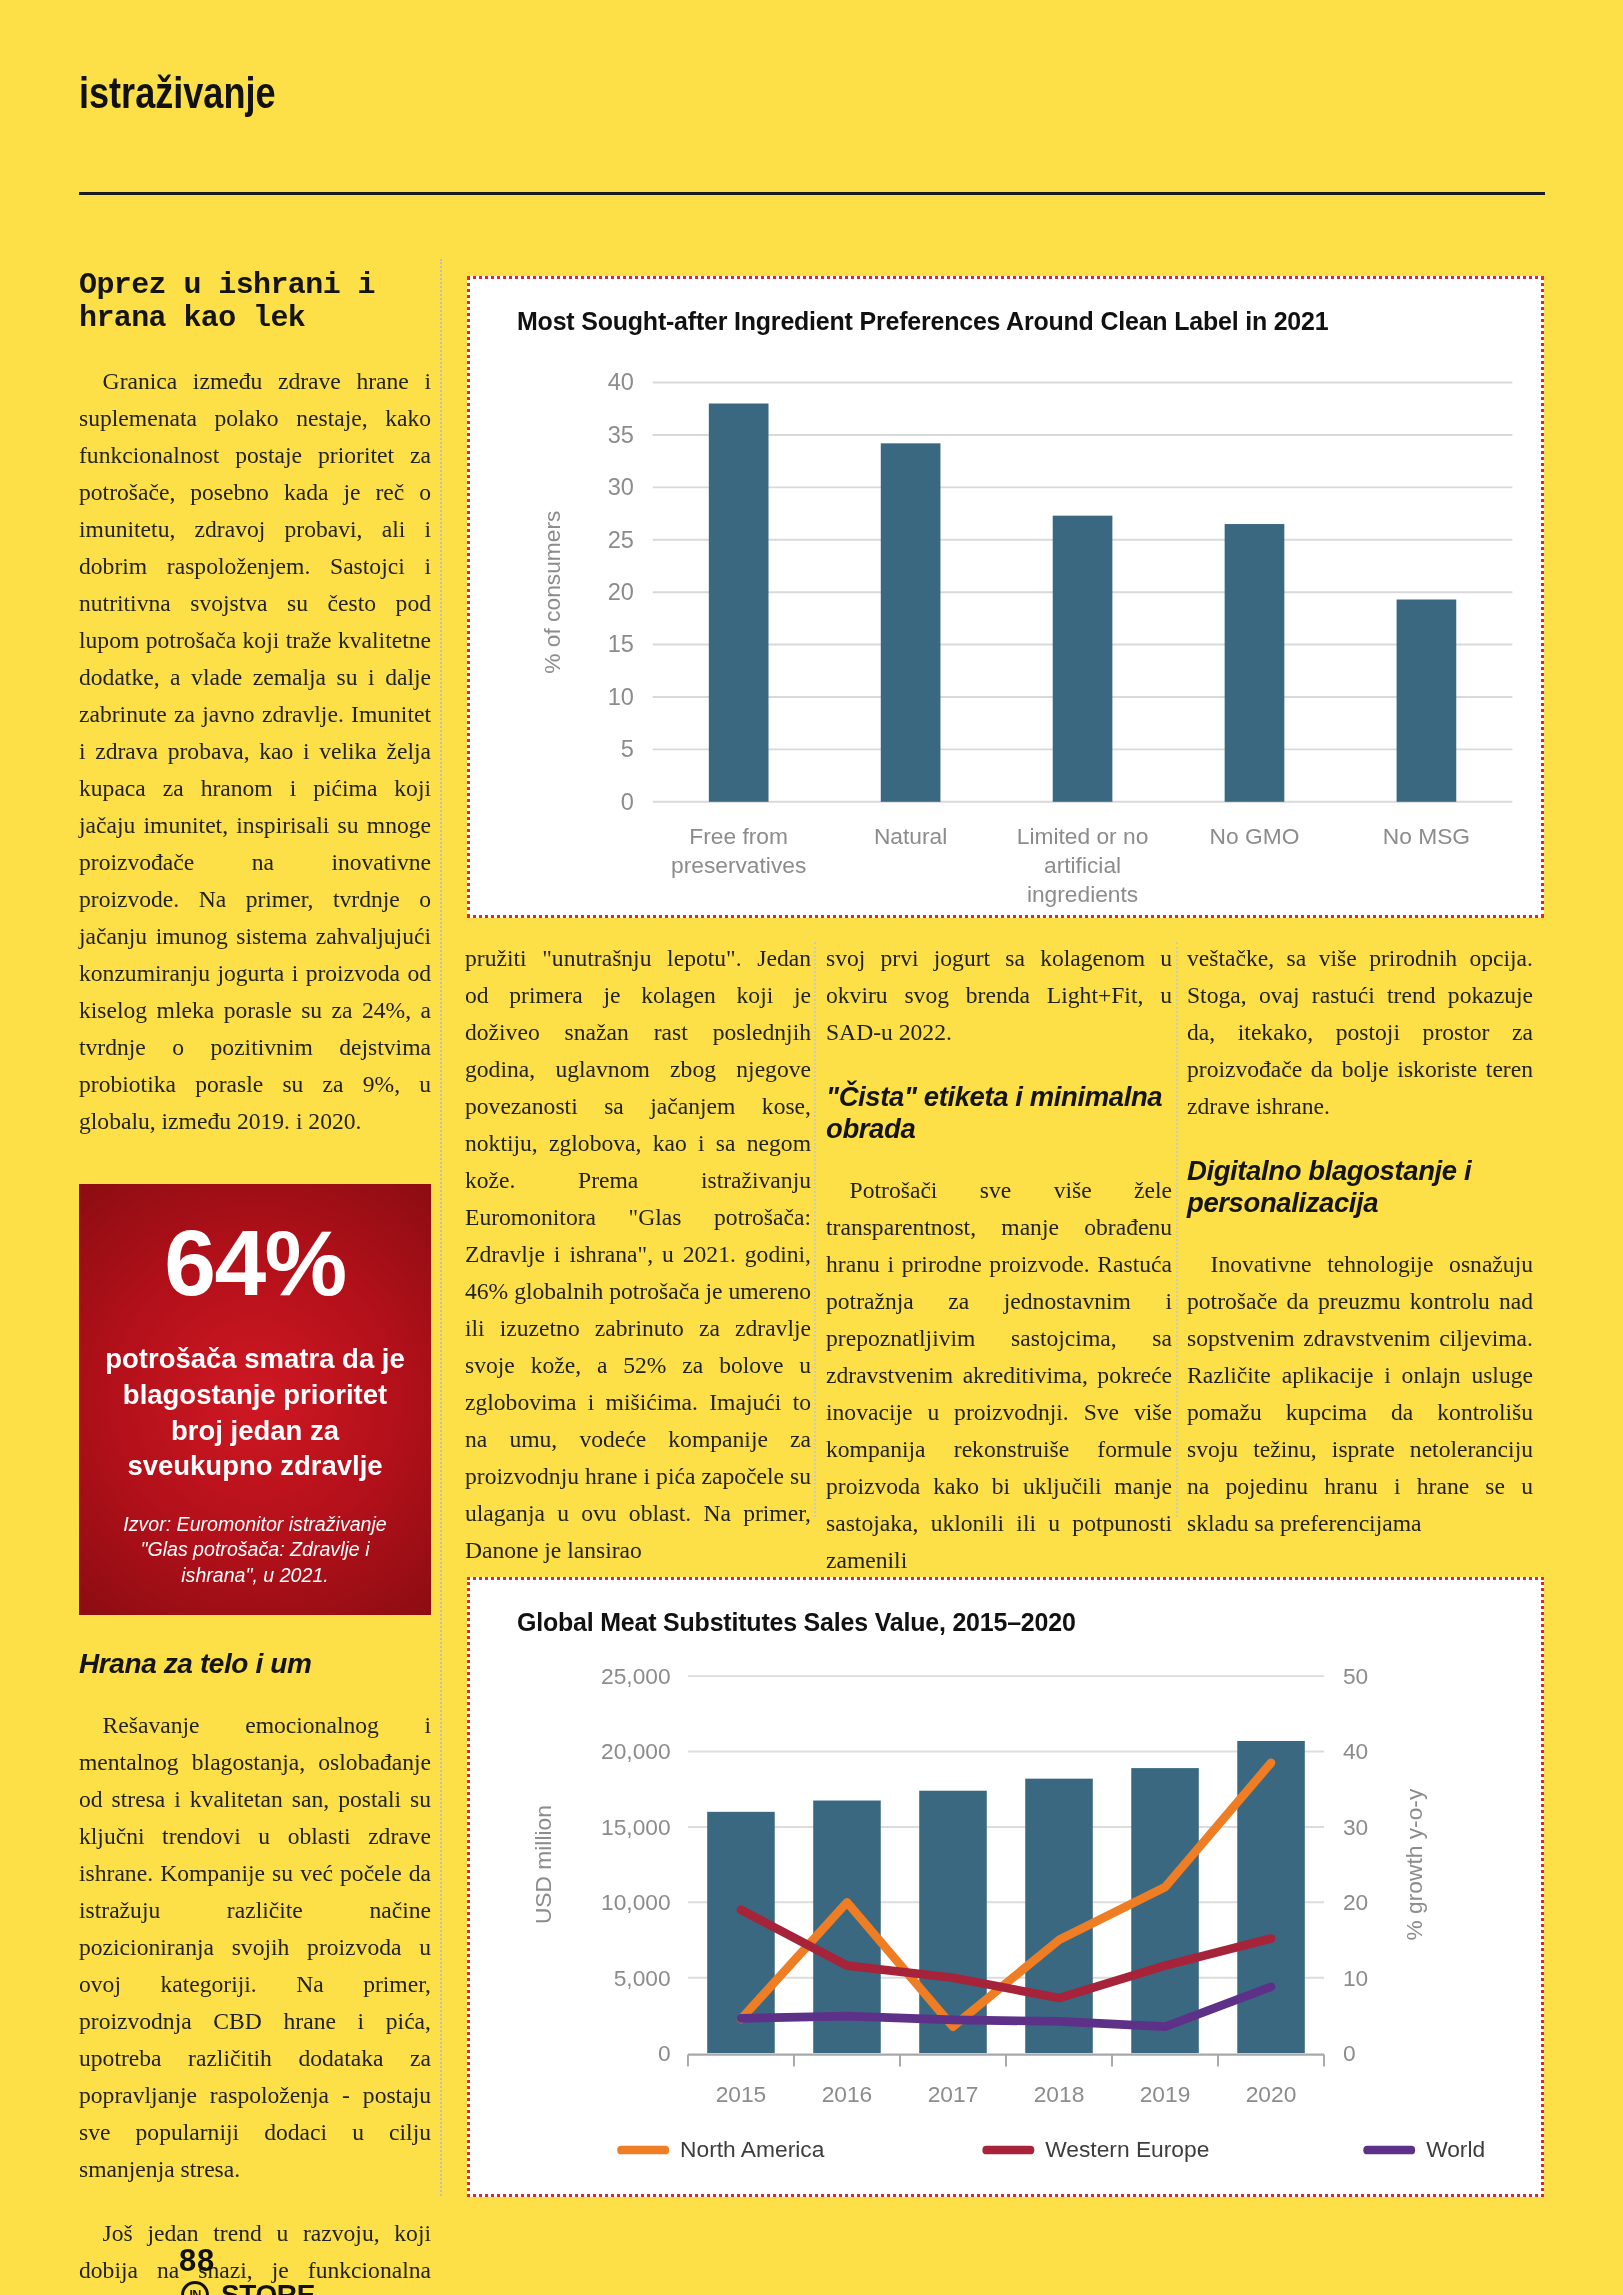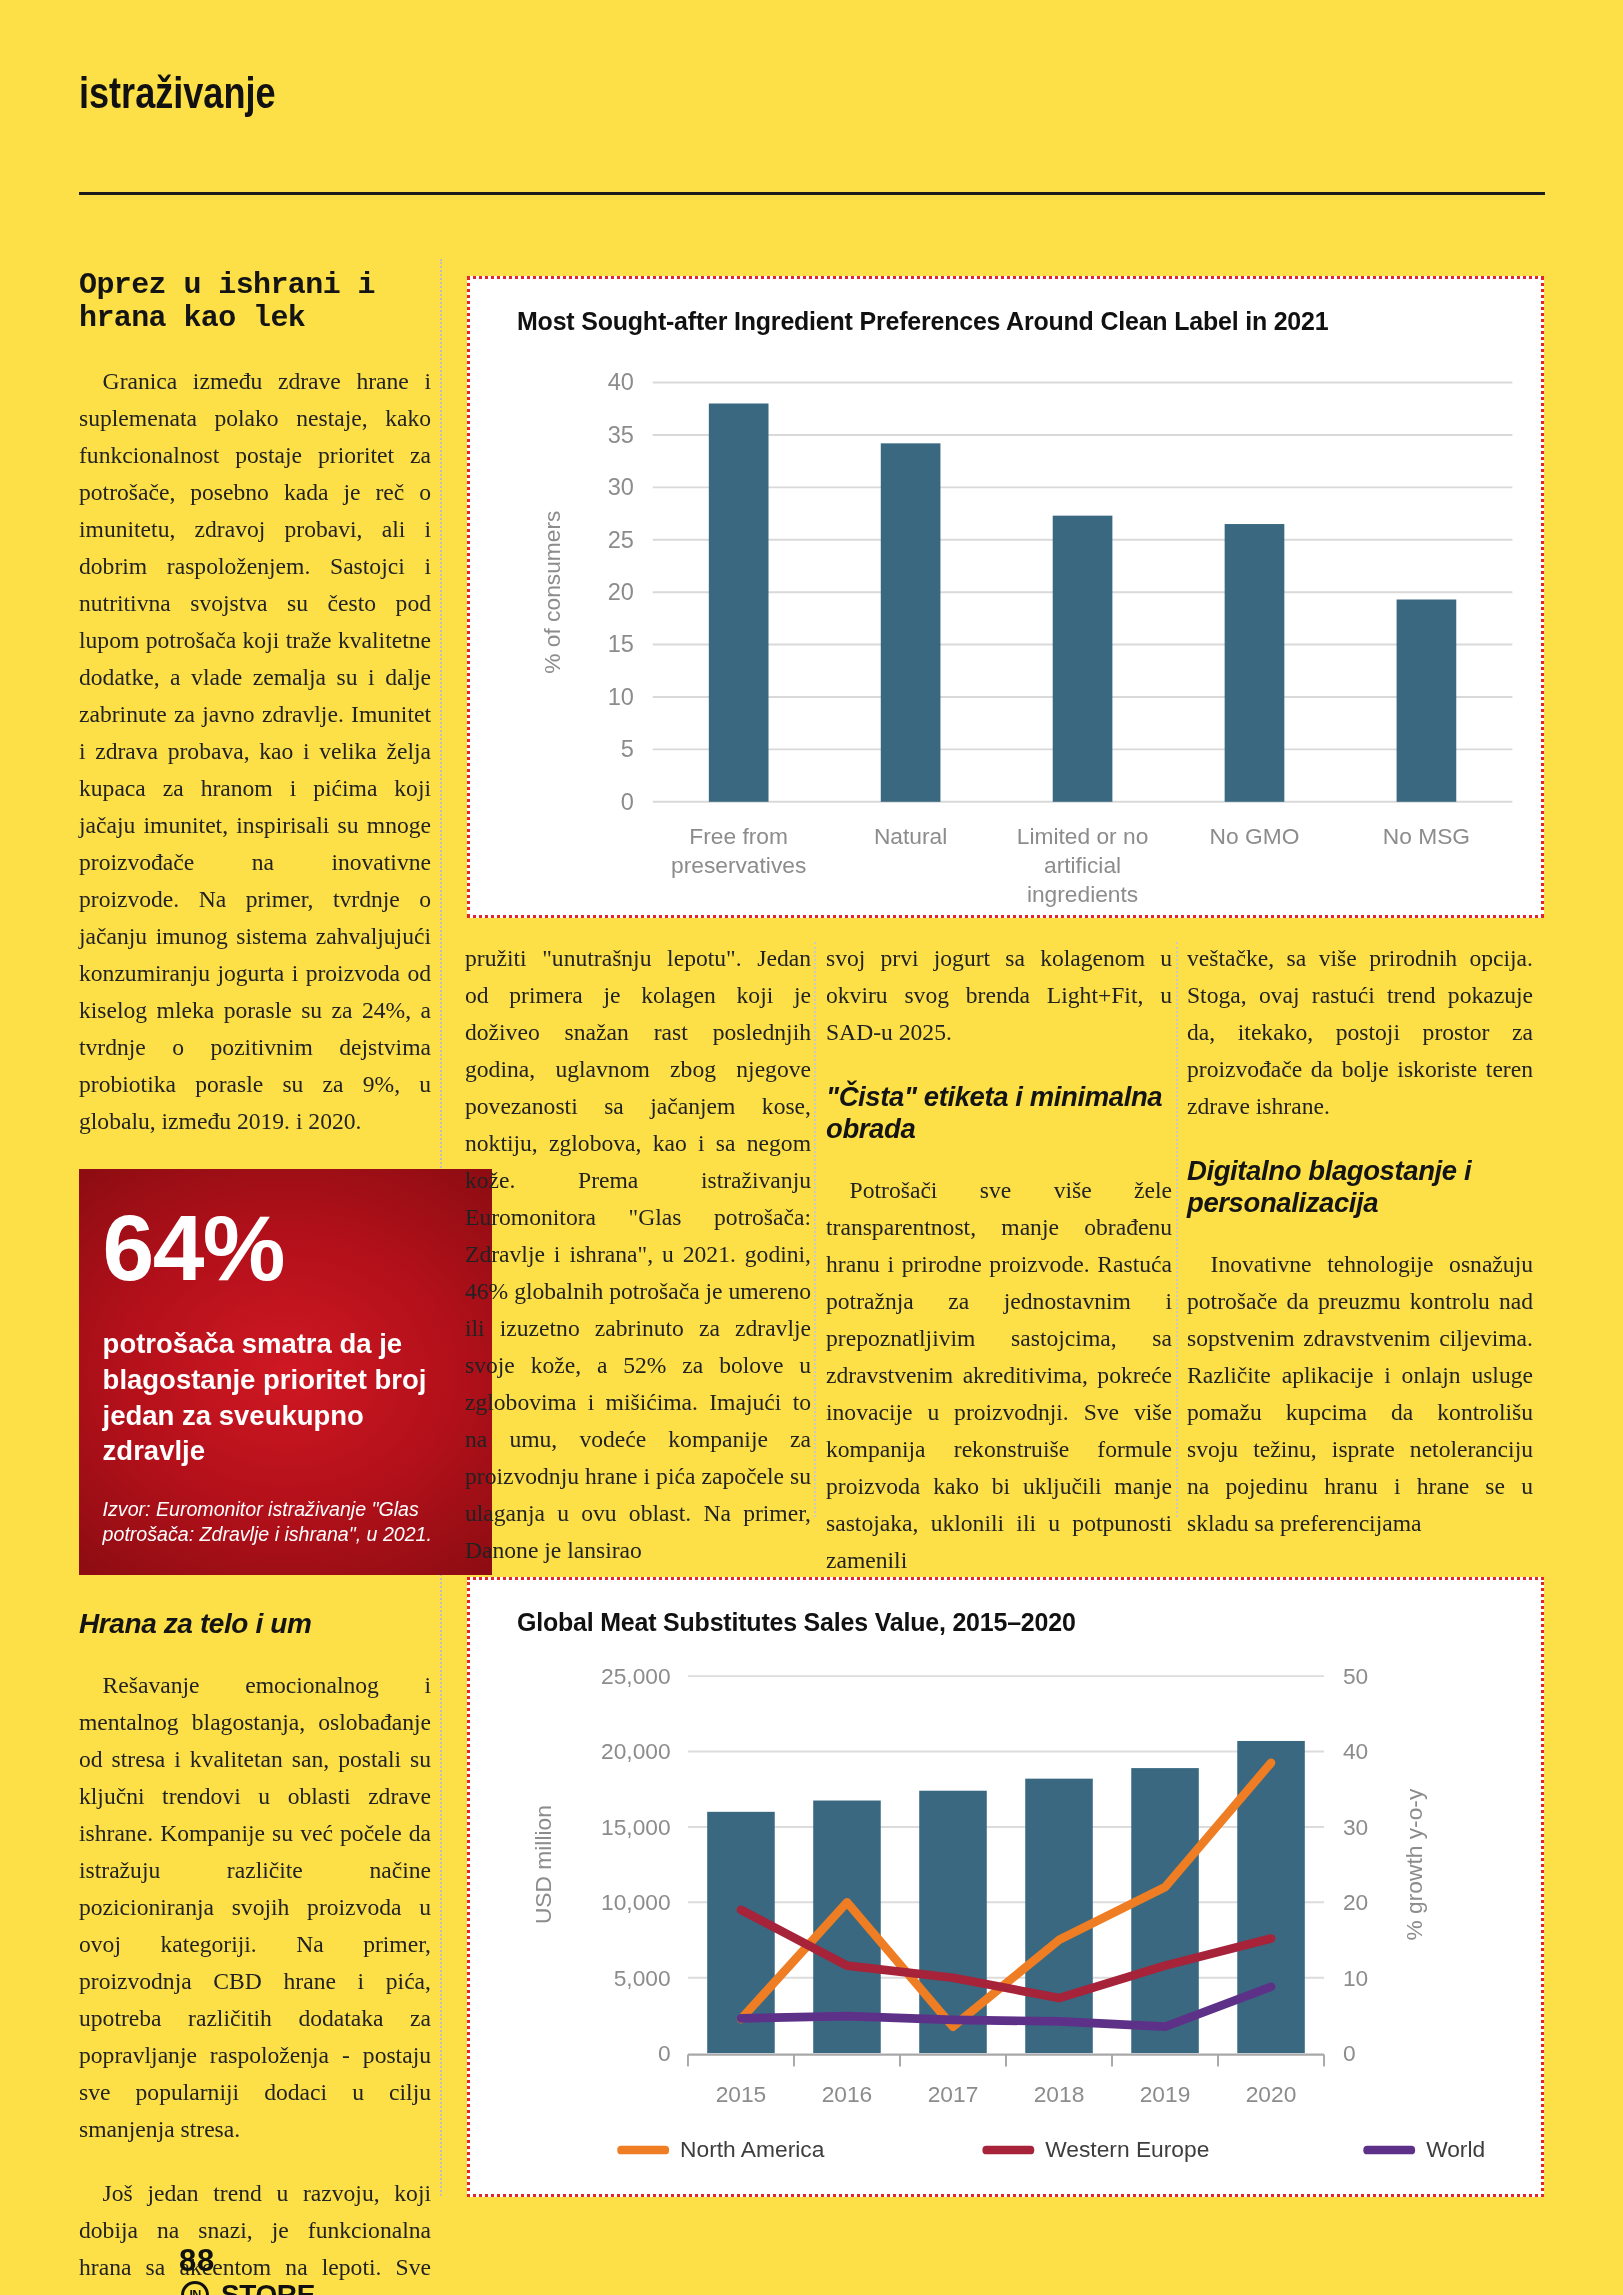--- a/index.html
+++ b/index.html
@@ -16,21 +16,21 @@
   .v-sep-col { position:absolute; top:942px; height:575px; width:0; border-left:2.4px dotted #c9c9c9; }
   #sep-c1 { left:814px; } #sep-c2 { left:1176px; }
 
   .leftcol { position:absolute; left:79px; top:269px; width:352px; }
   .leftcol h2 { font-family:Liberation Mono, monospace; font-weight:700; font-size:30px;
                 line-height:1.10; letter-spacing:-0.6px; color:#141414; margin-bottom:28px; }
   p.body { font-size:23.6px; line-height:37px; text-align:justify; color:#222; }
   p.indent { text-indent:23.6px; }
   p.gap-top { margin-top:27px; }
 
-  .statbox { margin:29px 0 33px 0; width:413px; padding:33px 23.6px 27px; text-align:left; color:#fff;
+  .statbox { margin:44px 0 33px 0; width:352px; padding:33px 23.6px 27px; text-align:center; color:#fff;
              background:radial-gradient(ellipse 75% 62% at 50% 50%, #cf1823 0%, #b2101a 55%, #8f0d12 100%); }
   .stat-value { font-family:"Liberation Sans", sans-serif; font-weight:700; font-size:93px;
                 line-height:1; margin-bottom:31px; letter-spacing:-1.6px; }
   .stat-text  { font-family:"Liberation Sans", sans-serif; font-weight:700; font-size:27.5px; line-height:1.3; }
   .stat-source{ font-family:"Liberation Sans", sans-serif; font-style:italic; font-size:19.6px;
                 line-height:1.3; margin-top:28px; }
 
   .subhead { font-family:"Liberation Sans", sans-serif; font-weight:700; font-style:italic;
              font-size:28px; letter-spacing:-0.4px; margin-bottom:27px; color:#141414;margin-top:8px; }
 
@@ -129,21 +129,21 @@
           <text x="996.5" y="632" font-family="Liberation Sans, sans-serif" font-size="29" text-anchor="middle" fill="#8c8c8c">No GMO</text>
           <text x="1215.5" y="632" font-family="Liberation Sans, sans-serif" font-size="29" text-anchor="middle" fill="#8c8c8c">No MSG</text>
         </g>
       </svg>
   </div>
 
   <div class="midcol" id="mcol1">
     <p class="body">pružiti "unutrašnju lepotu". Jedan od primera je kolagen koji je doživeo snažan rast poslednjih godina, uglavnom zbog njegove povezanosti sa jačanjem kose, noktiju, zglobova, kao i sa negom kože. Prema istraživanju Euromonitora "Glas potrošača: Zdravlje i ishrana", u 2021. godini, 46% globalnih potrošača je umereno ili izuzetno zabrinuto za zdravlje svoje kože, a 52% za bolove u zglobovima i mišićima. Imajući to na umu, vodeće kompanije za proizvodnju hrane i pića započele su ulaganja u ovu oblast. Na primer, Danone je lansirao</p>
   </div>
   <div class="midcol" id="mcol2">
-    <p class="body">svoj prvi jogurt sa kolagenom u okviru svog brenda Light+Fit, u SAD-u 2025.</p>
+    <p class="body">svoj prvi jogurt sa kolagenom u okviru svog brenda Light+Fit, u SAD-u 2022.</p>
     <div class="colhead">"Čista" etiketa i minimalna obrada</div>
     <p class="body indent">Potrošači sve više žele transparentnost, manje obrađenu hranu i prirodne proizvode. Rastuća potražnja za jednostavnim i prepoznatljivim sastojcima, sa zdravstvenim akreditivima, pokreće inovacije u proizvodnji. Sve više kompanija rekonstruiše formule proizvoda kako bi uključili manje sastojaka, uklonili ili u potpunosti zamenili</p>
   </div>
   <div class="midcol" id="mcol3">
     <p class="body">veštačke, sa više prirodnih opcija. Stoga, ovaj rastući trend pokazuje da, itekako, postoji prostor za proizvođače da bolje iskoriste teren zdrave ishrane.</p>
     <div class="colhead">Digitalno blagostanje i personalizacija</div>
     <p class="body indent">Inovativne tehnologije osnažuju potrošače da preuzmu kontrolu nad sopstvenim zdravstvenim ciljevima. Različite aplikacije i onlajn usluge pomažu kupcima da kontrolišu svoju težinu, isprate netoleranciju na pojedinu hranu i hrane se u skladu sa preferencijama</p>
   </div>
 
   <div class="chartbox" id="chart2">

